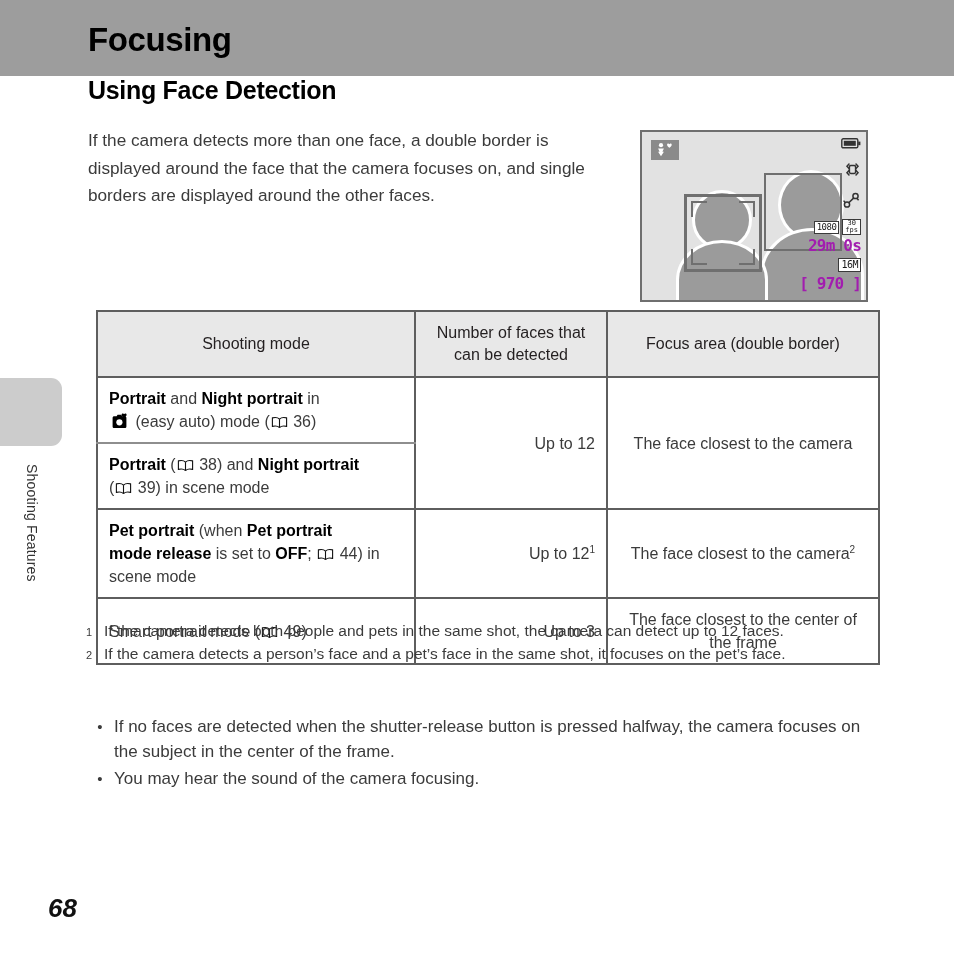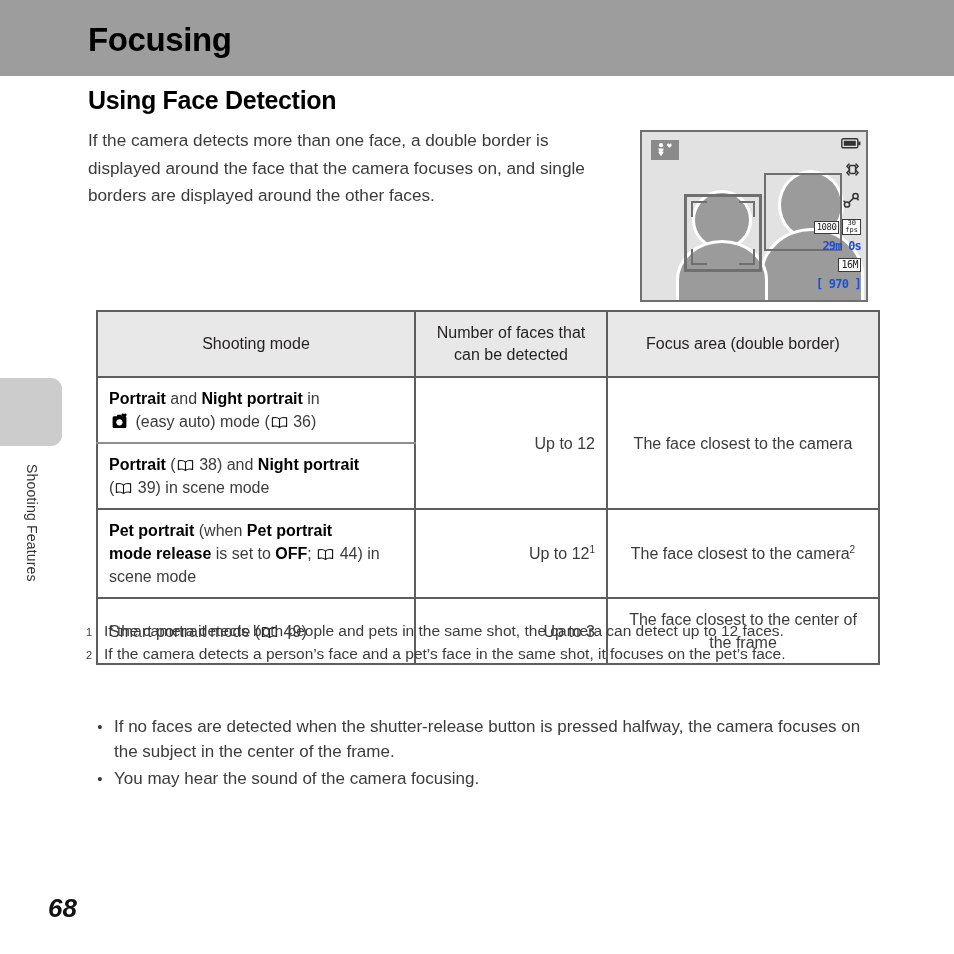--- a/index.html
+++ b/index.html
@@ -33,21 +33,21 @@
     font-size: 33px;
     font-weight: bold;
     letter-spacing: -0.4px;
     color: #000000;
     line-height: 40px;
   }
 
   
   .section-heading {
     position: absolute;
-    left: 88px; top: 86px;
+    left: 88px; top: 76px;
     font-size: 25px;
     font-weight: bold;
     letter-spacing: -0.3px;
     color: #000000;
   }
 
   
   .body-col {
     position: absolute;
     left: 88px; top: 127px;
@@ -149,23 +149,23 @@
     line-height: 1;
     padding: 1px 2px;
   }
   .badge-1080 { font-size: 9px; letter-spacing: -0.5px; }
   .badge-fps  { font-size: 7px; text-align: center; padding: 0 2px; }
   .badge-fps .fps-num { display: block; line-height: 7px; }
   .badge-16m  { font-size: 10px; letter-spacing: -0.5px; }
 
   .osd-text {
     font-family: "DejaVu Sans Mono", monospace;
-    font-size: 12px;
+    font-size: 16px;
     font-weight: bold;
-    color: #1d4ed8;
+    color: #a21caf;
     letter-spacing: -0.8px;
     line-height: 14px;
   }
   .osd-remain { margin-top: 4px; }
   .osd-shots  { margin-top: 5px; }
 
   
   .side-tab {
     position: absolute;
     left: 0; top: 378px;

